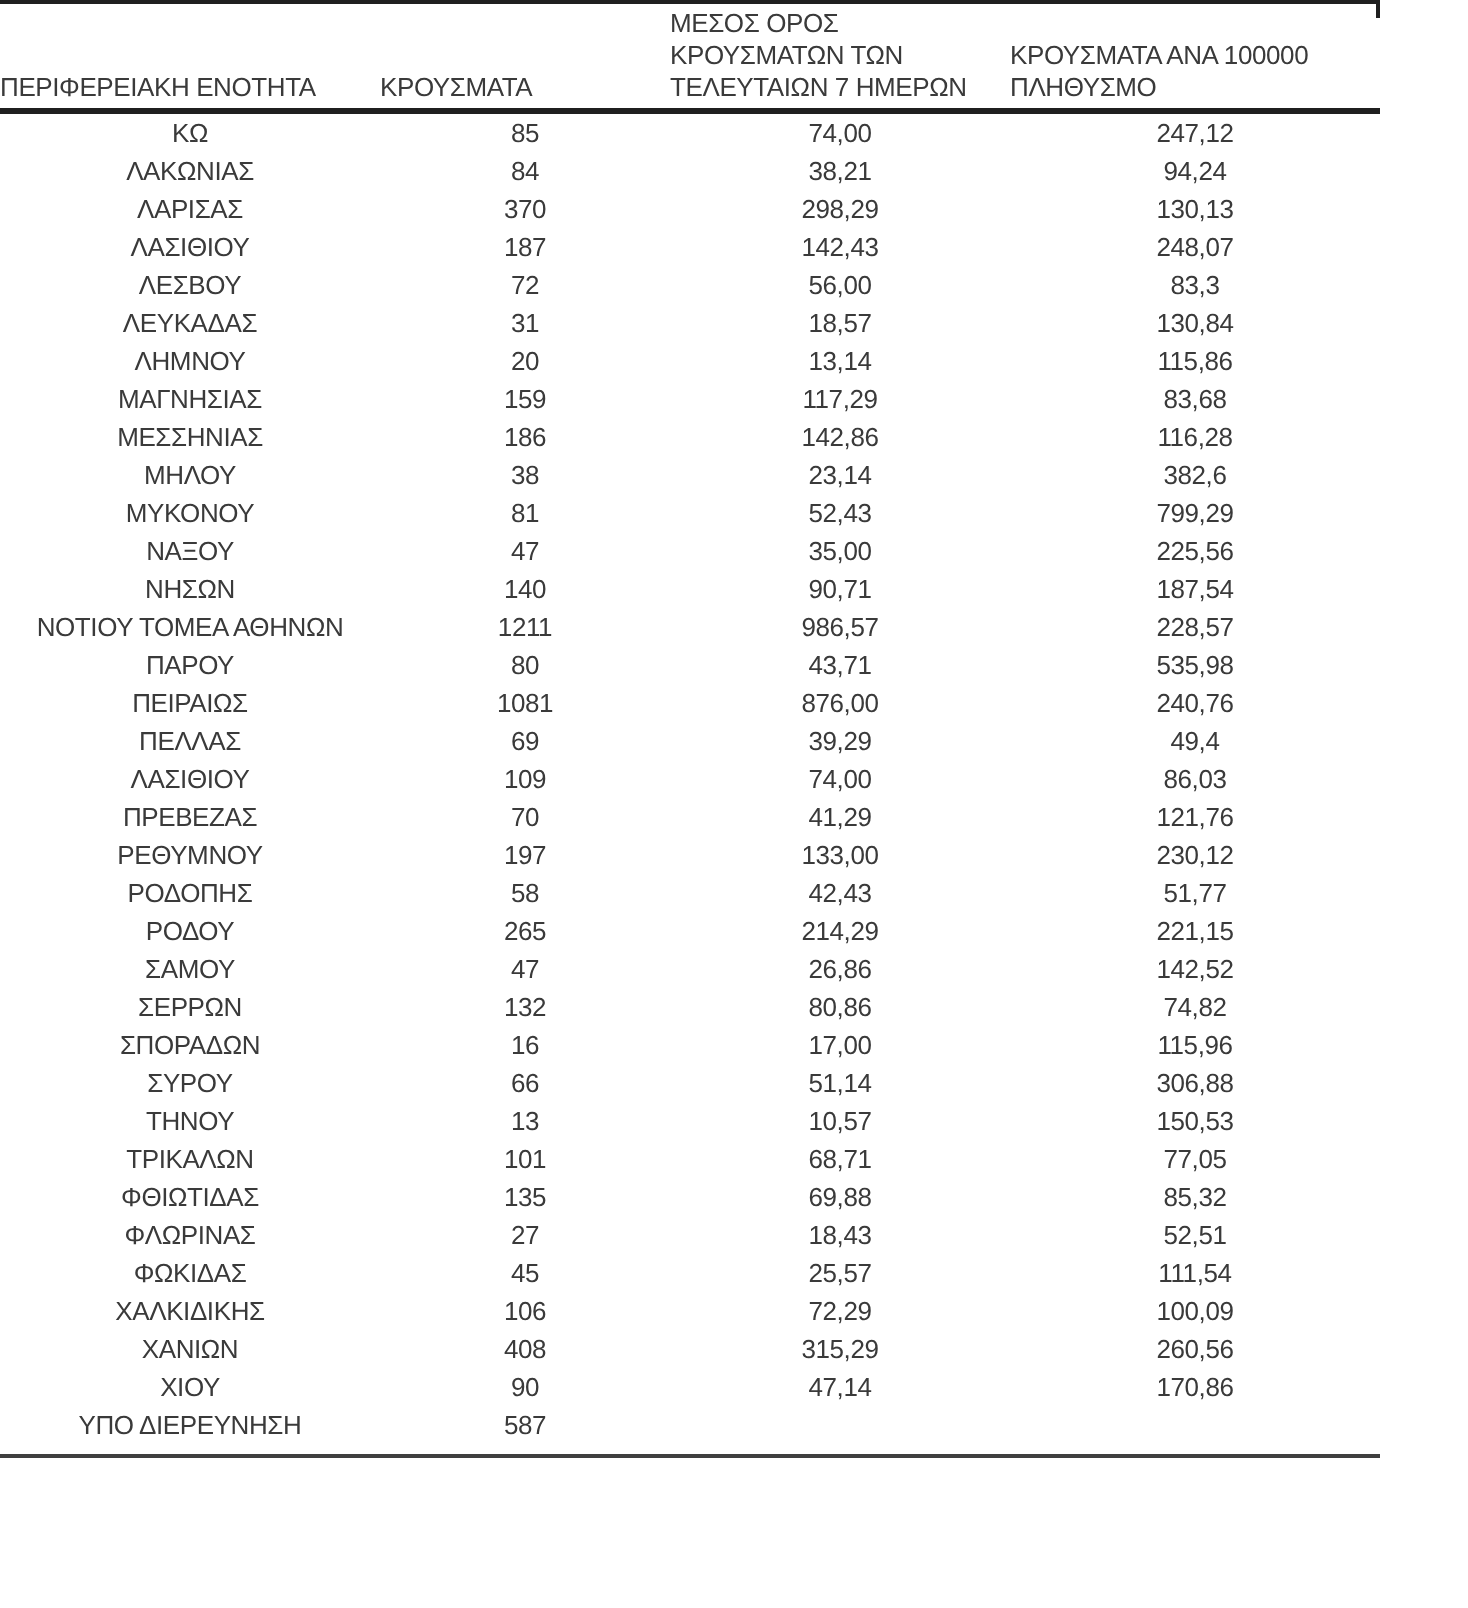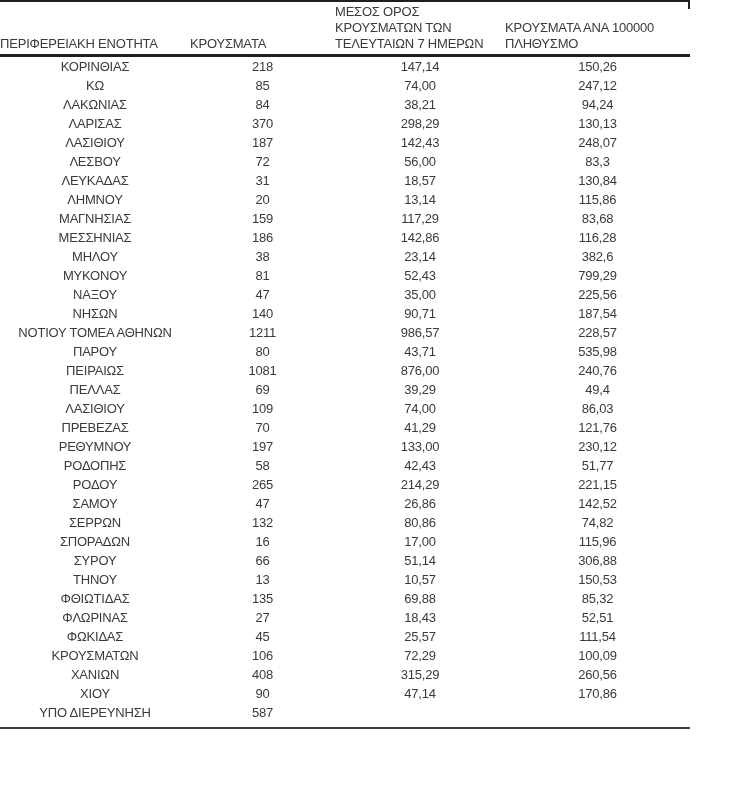--- a/index.html
+++ b/index.html
@@ -87,26 +87,20 @@
           <div>ΤΕΛΕΥΤΑΙΩΝ 7 ΗΜΕΡΩΝ</div>
         </th>
         <th>
           <div>ΚΡΟΥΣΜΑΤΑ ΑΝΑ 100000</div>
           <div>ΠΛΗΘΥΣΜΟ</div>
         </th>
       </tr>
     </thead>
     <tbody>
         <tr>
-          <td>ΚΟΡΙΝΘΙΑΣ</td>
-          <td>218</td>
-          <td>147,14</td>
-          <td>150,26</td>
-        </tr>
-        <tr>
           <td>ΚΩ</td>
           <td>85</td>
           <td>74,00</td>
           <td>247,12</td>
         </tr>
         <tr>
           <td>ΛΑΚΩΝΙΑΣ</td>
           <td>84</td>
           <td>38,21</td>
           <td>94,24</td>
@@ -255,39 +249,45 @@
           <td>51,14</td>
           <td>306,88</td>
         </tr>
         <tr>
           <td>ΤΗΝΟΥ</td>
           <td>13</td>
           <td>10,57</td>
           <td>150,53</td>
         </tr>
         <tr>
+          <td>ΤΡΙΚΑΛΩΝ</td>
+          <td>101</td>
+          <td>68,71</td>
+          <td>77,05</td>
+        </tr>
+        <tr>
           <td>ΦΘΙΩΤΙΔΑΣ</td>
           <td>135</td>
           <td>69,88</td>
           <td>85,32</td>
         </tr>
         <tr>
           <td>ΦΛΩΡΙΝΑΣ</td>
           <td>27</td>
           <td>18,43</td>
           <td>52,51</td>
         </tr>
         <tr>
           <td>ΦΩΚΙΔΑΣ</td>
           <td>45</td>
           <td>25,57</td>
           <td>111,54</td>
         </tr>
         <tr>
-          <td>ΚΡΟΥΣΜΑΤΩΝ</td>
+          <td>ΧΑΛΚΙΔΙΚΗΣ</td>
           <td>106</td>
           <td>72,29</td>
           <td>100,09</td>
         </tr>
         <tr>
           <td>ΧΑΝΙΩΝ</td>
           <td>408</td>
           <td>315,29</td>
           <td>260,56</td>
         </tr>

